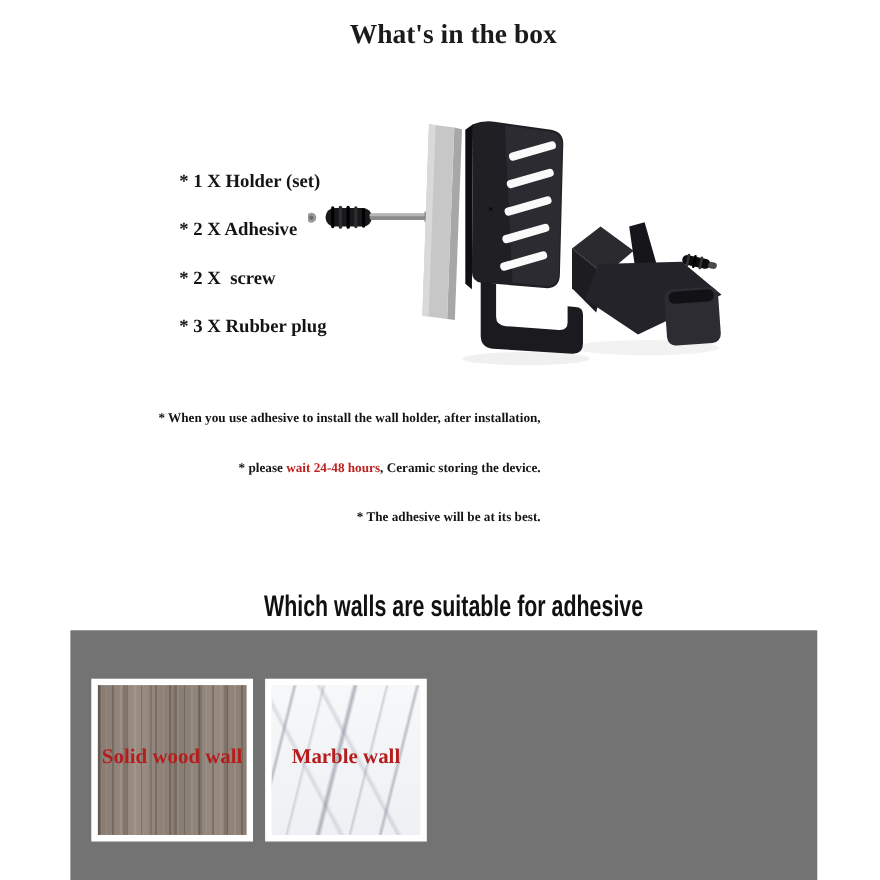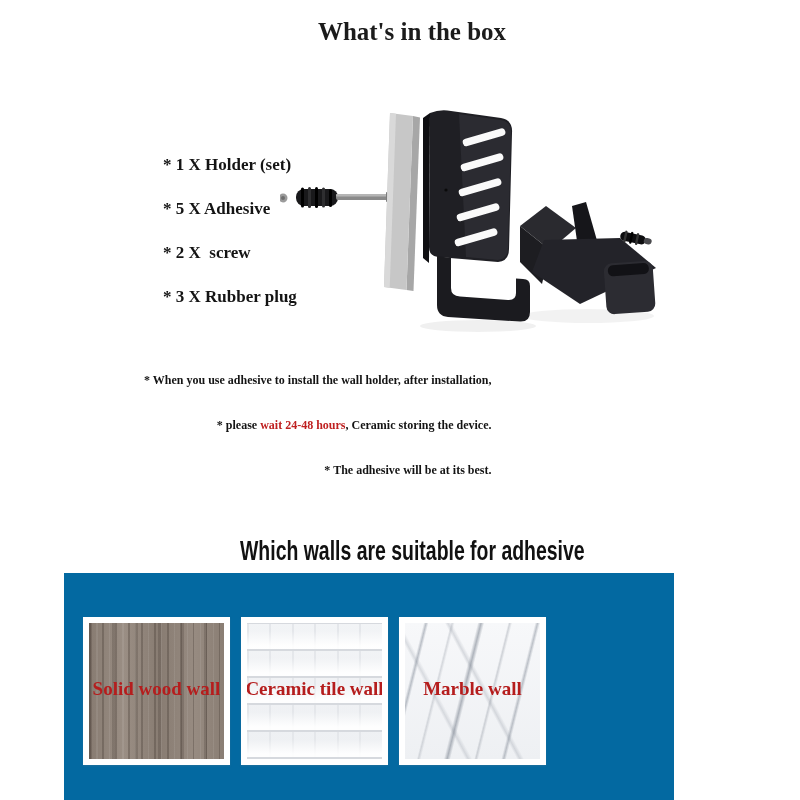--- a/index.html
+++ b/index.html
@@ -17,22 +17,22 @@
 
   .notes{position:absolute;left:144px;top:370px;}
   .notes p{margin:0 0 24px 0;line-height:21px;font-size:12px;font-weight:bold;white-space:pre;text-align:right;}
   .red{color:#bf2121;}
 
   .walls-title{position:absolute;left:0;top:524px;width:800px;margin:12px;text-align:center;
                font-family:"Liberation Sans","DejaVu Sans",sans-serif;
                font-size:27px;font-weight:800;color:#111;}
   .walls-title span{display:inline-block;transform:scaleX(.72);transform-origin:50% 50%;letter-spacing:0;}
 
-  .walls-panel{position:absolute;left:64px;top:573px;width:610px;height:227px;
-               background:#0369a1;box-sizing:border-box;
+  .walls-panel{position:absolute;left:64px;top:573px;width:679px;height:227px;
+               background:#737373;box-sizing:border-box;
                display:flex;gap:11px;padding:44px 0 0 19px;}
   .wall-card{width:147px;height:148px;background:#ffffff;box-sizing:border-box;padding:6px;
              box-shadow:0 1px 2px rgba(120,130,145,.25);}
   .wall-tex{position:relative;width:135px;height:136px;overflow:hidden;}
   .wall-label{position:absolute;left:-8px;right:-8px;top:55px;text-align:center;white-space:nowrap;
               font-size:19px;font-weight:bold;color:#b51d1d;
               font-family:"Liberation Serif","DejaVu Serif",serif;}
 
   .tex-wood{background-color:#8f8378;background-image:
       repeating-linear-gradient(90deg, rgba(62,52,45,.30) 0 1.5px, transparent 1.5px 7px, rgba(255,255,255,.08) 7px 8.5px, transparent 8.5px 13px),
@@ -121,44 +121,39 @@
       </g>
       <g transform="rotate(-4 350 196)">
         <rect x="325" y="172" width="49" height="51" rx="8" fill="#2c2c32"></rect>
         <rect x="329" y="174" width="41" height="11" rx="5" fill="#121216"></rect>
       </g>
     </g>
   </svg>
 
   <ul class="box-list">
     <li>* 1 X Holder (set)</li>
-    <li>* 5 X Adhesive</li>
+    <li>* 2 X Adhesive</li>
     <li>* 2 X  screw</li>
     <li>* 3 X Rubber plug</li>
   </ul>
 
   <div class="notes">
     <p><span>* When you use adhesive to install the wall holder, after installation,</span><span class="red"></span><span></span></p>
     <p><span>* please </span><span class="red">wait 24-48 hours</span><span>, Ceramic storing the device.</span></p>
     <p><span>* The adhesive will be at its best.</span><span class="red"></span><span></span></p>
   </div>
 
   <h2 class="walls-title"><span>Which walls are suitable for adhesive</span></h2>
 
   <div class="walls-panel">
     <div class="wall-card">
       <div class="wall-tex tex-wood">
         <span class="wall-label">Solid wood wall</span>
       </div>
     </div>
     <div class="wall-card">
-      <div class="wall-tex tex-tile">
-        <span class="wall-label">Ceramic tile wall</span>
-      </div>
-    </div>
-    <div class="wall-card">
       <div class="wall-tex tex-marble">
         <span class="wall-label">Marble wall</span>
       </div>
     </div>
   </div>
 
 </div>
 
 </body></html>

